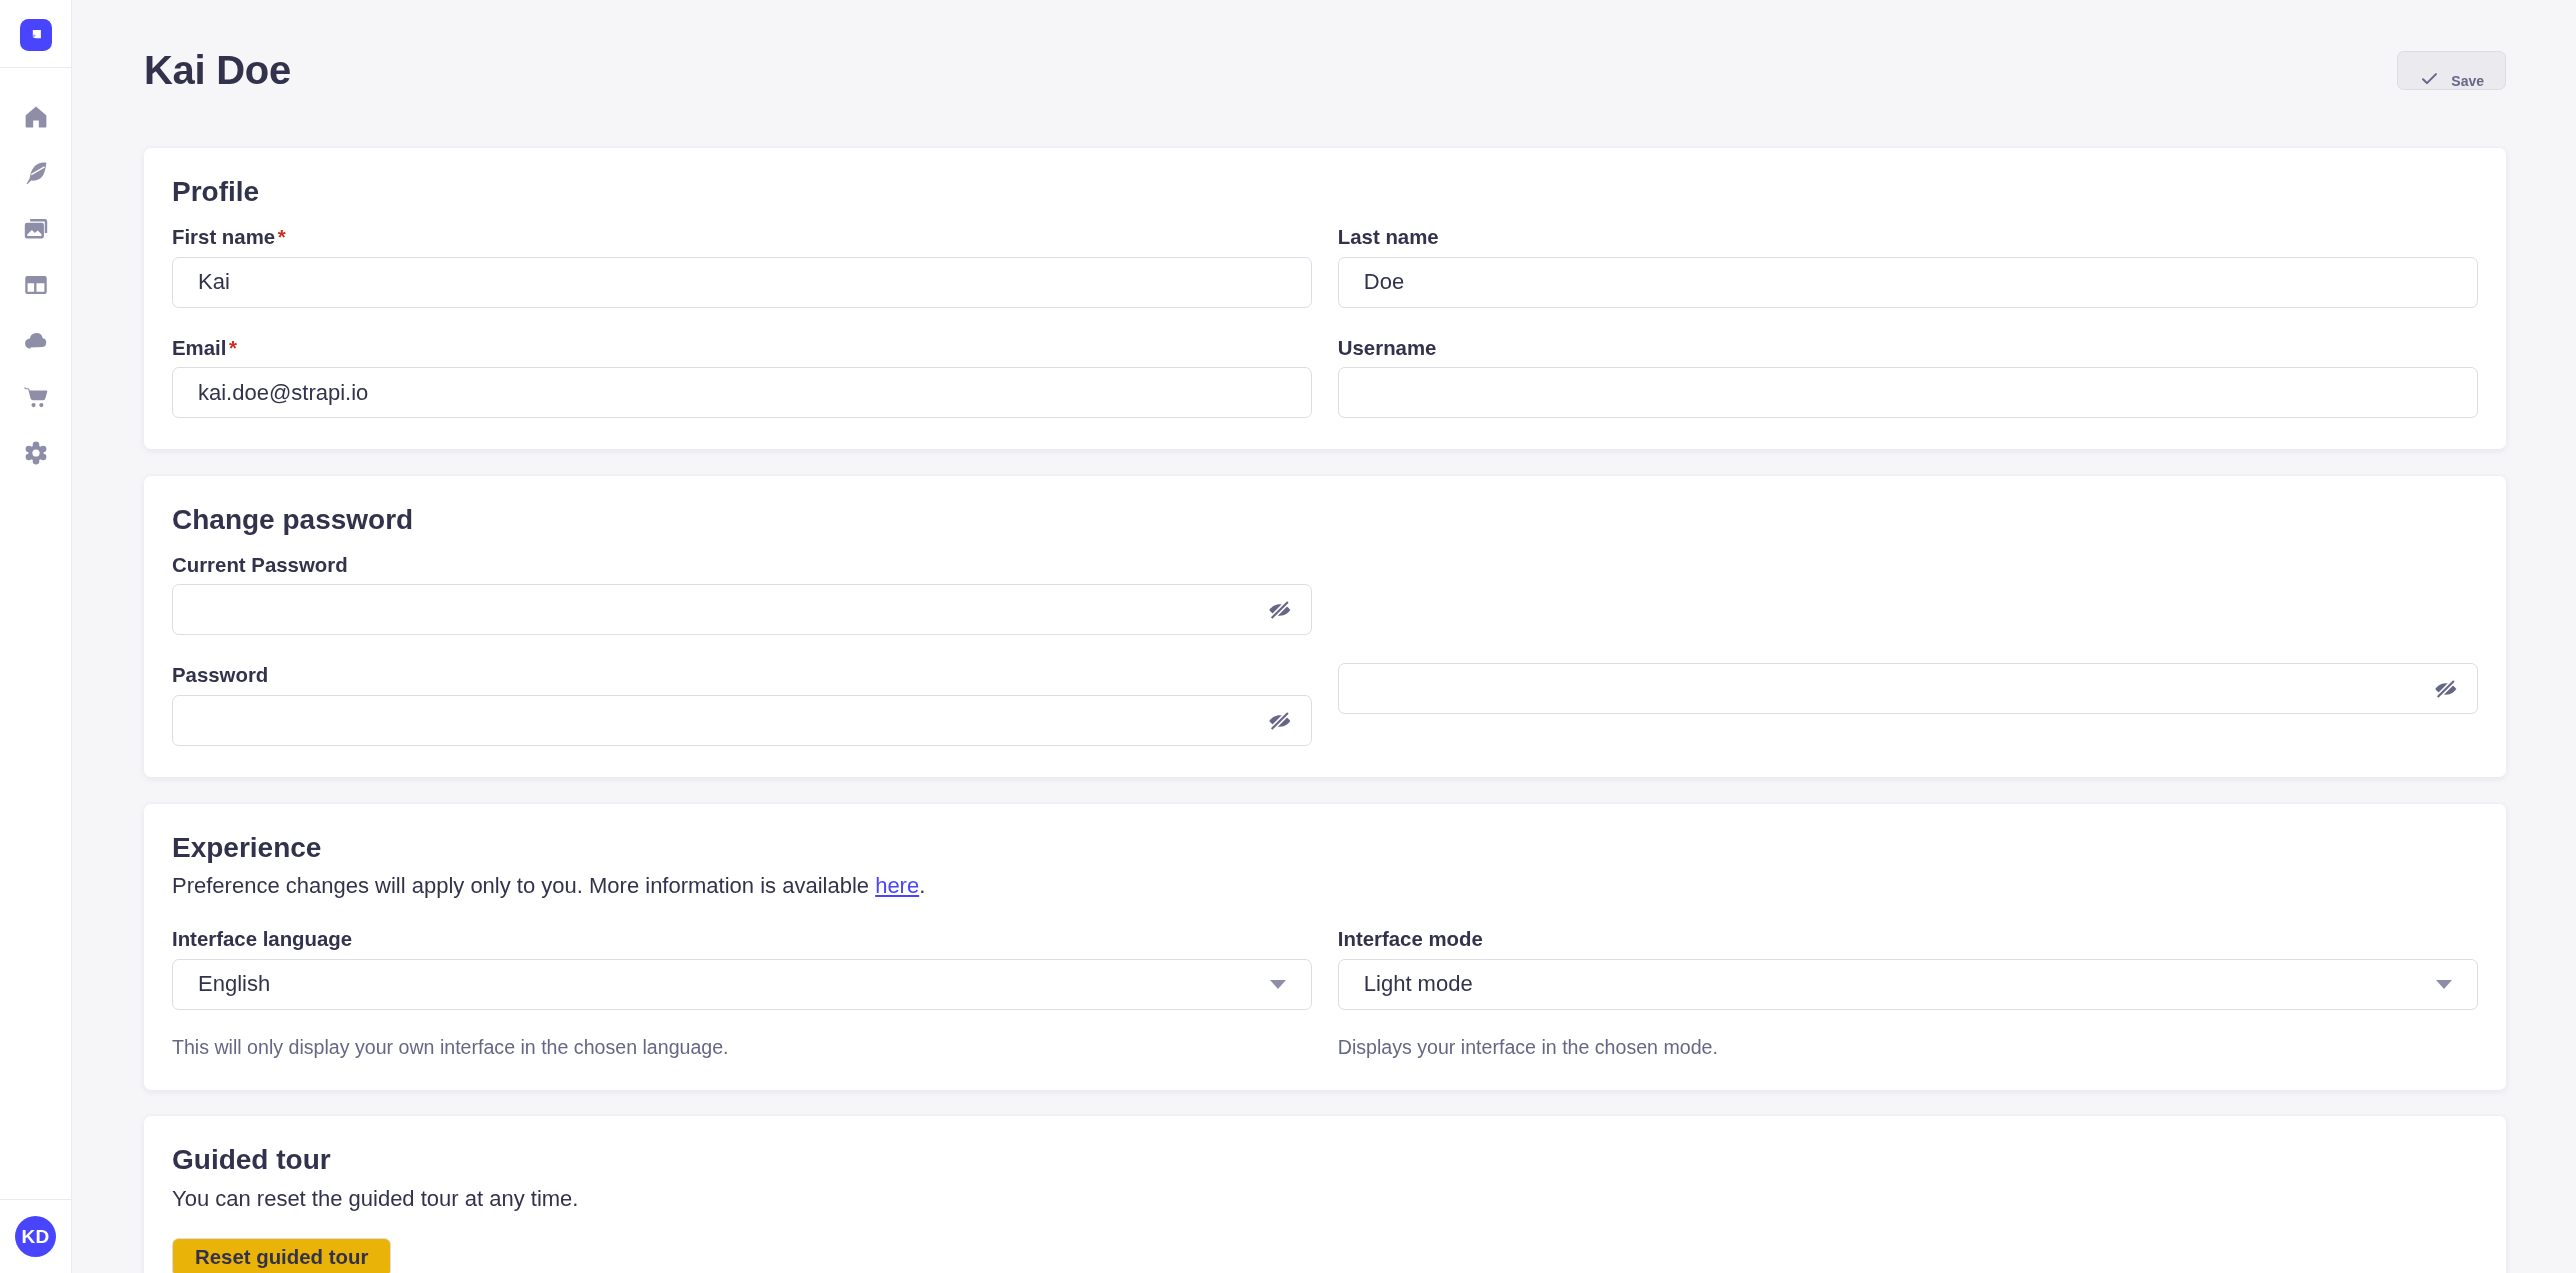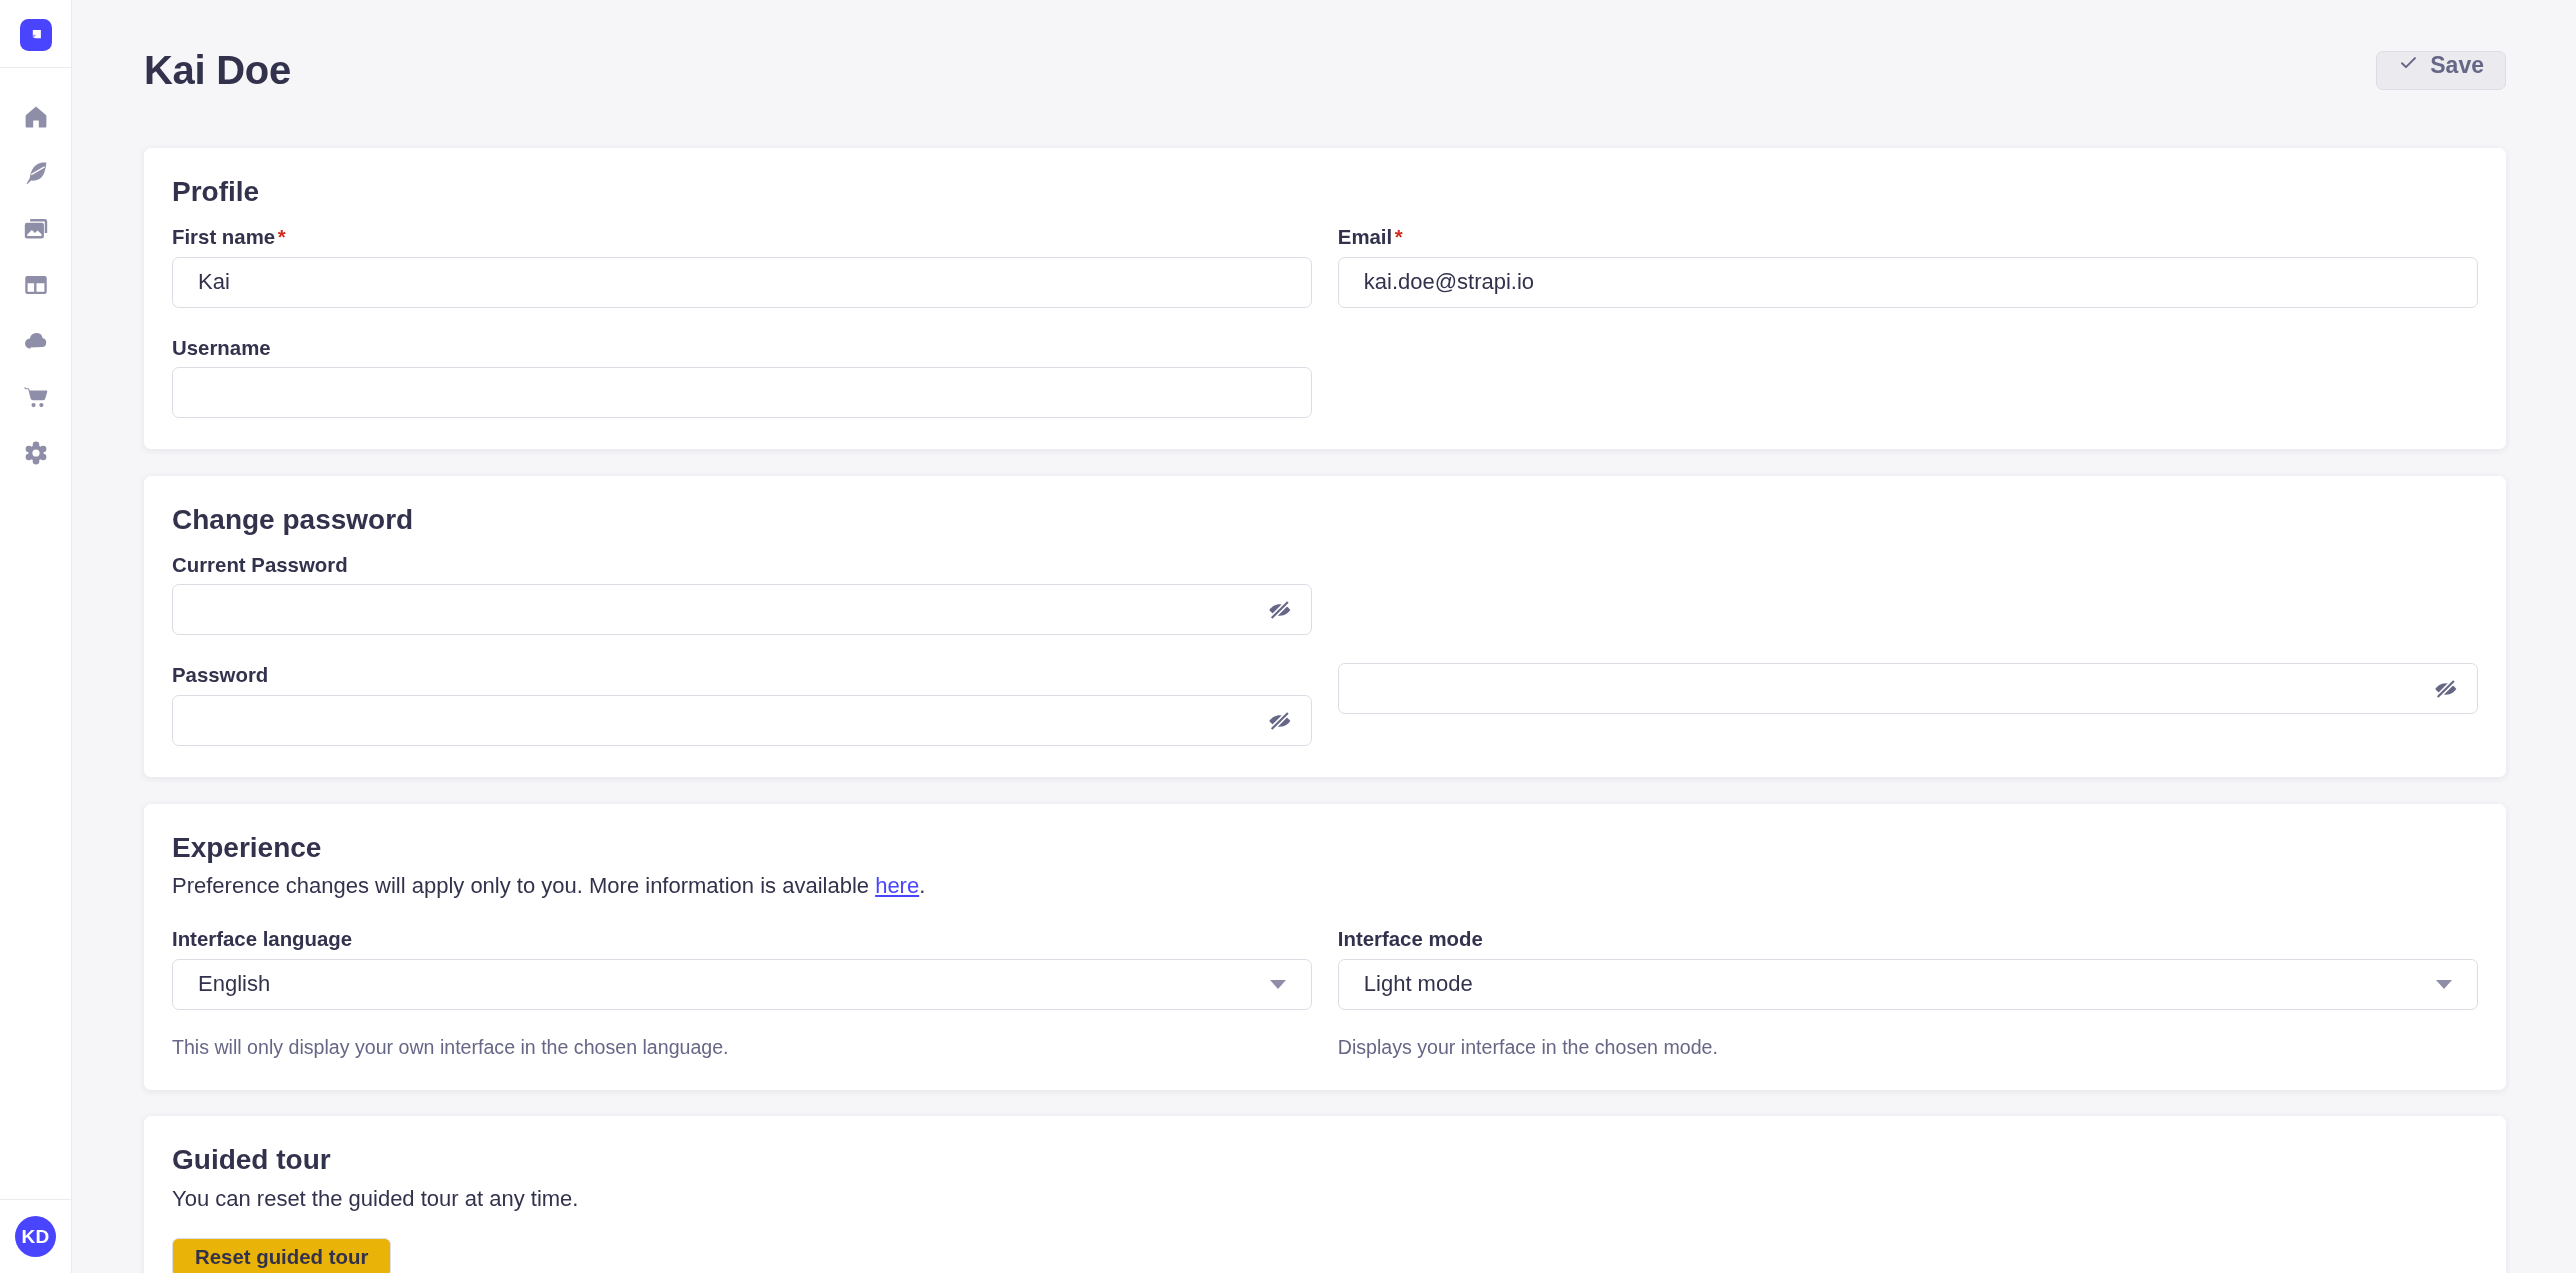--- a/index.html
+++ b/index.html
@@ -38,24 +38,24 @@
     background: #4945ff; color: #ffffff; font-size: 19px; font-weight: 700;
     font-family: inherit; display: flex; align-items: center; justify-content: center;
     letter-spacing: 0.4px;
   }
 
   
   .main { flex: 1; padding: 48px 70px 0 72px; }
   .page-header { display: flex; justify-content: space-between; align-items: center; }
   .page-title { margin: 0; font-size: 40px; font-weight: 700; color: #32324d; letter-spacing: -0.3px; }
   .save-btn {
-    display: flex; align-items: flex-start; gap: 11px; cursor: default;
+    display: flex; align-items: flex-end; gap: 11px; cursor: default;
     height: 39px; padding: 0 21px; border-radius: 6.8px;
     background: #eaeaef; border: 0.9px solid #dcdce4;
-    color: #666687; font-size: 23px; font-weight: 600; font-family: inherit;
+    color: #666687; font-size: 14px; font-weight: 600; font-family: inherit;
   }
 
   .cards { margin-top: 55px; display: flex; flex-direction: column; gap: 26.4px; }
   .card {
     background: #ffffff; border-radius: 6.8px;
     box-shadow: 0 1.7px 6.8px rgba(33, 33, 82, 0.08);
     padding: 28px 28px 31px;
   }
   .card-title { margin: 0; font-size: 28px; font-weight: 600; color: #32324d; }
   .fields-grid { display: grid; grid-template-columns: 1fr 1fr; column-gap: 25.6px; row-gap: 28px; margin-top: 17px; }
@@ -193,20 +193,24 @@
   </div>
 
   <div class="cards">
 
     <section class="card">
       <h2 class="card-title">Profile</h2>
       <div class="fields-grid">
         <div class="field">
           <span class="field-label"><span>First name</span><span class="required-mark">*</span></span>
           <input class="text-input" type="text" value="Kai" style="">
+        </div>
+        <div class="field">
+          <span class="field-label">Last name</span>
+          <input class="text-input" type="text" value="Doe" style="">
         </div>
         <div class="field">
           <span class="field-label"><span>Email</span><span class="required-mark">*</span></span>
           <input class="text-input" type="text" value="kai.doe@strapi.io" style="">
         </div>
         <div class="field">
           <span class="field-label">Username</span>
           <input class="text-input" type="text" value="" style="">
         </div>
       </div>

